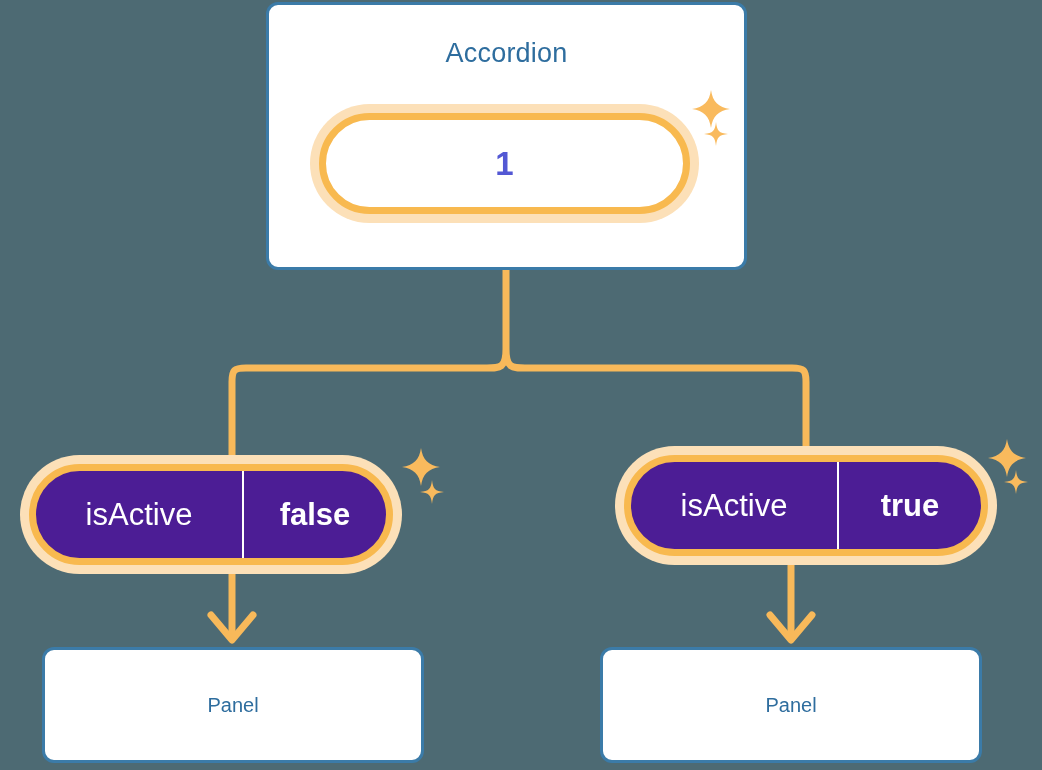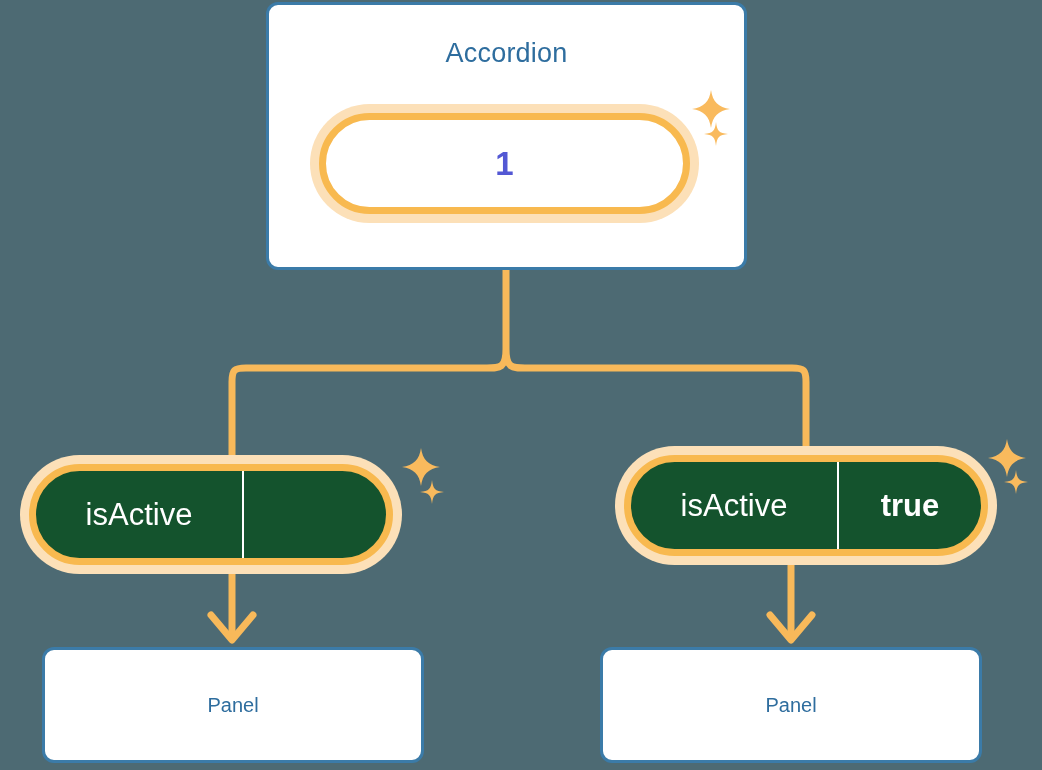--- a/index.html
+++ b/index.html
@@ -133,21 +133,21 @@
     font-size: 33px;
   }
 
   
   .pill-purple {
     top: 464px;
     width: 364px;
     height: 101px;
   }
   .pill-purple .pill-inner {
-    background: #14532d;
+    background: #4c1d95;
   }
   .pill-purple .pill-key {
     width: 208px;
     color: #ffffff;
     font-size: 31px;
     border-right: 2px solid #ffffff;
   }
   .pill-purple .pill-val {
     flex: 1;
     color: #ffffff;
@@ -209,20 +209,21 @@
   </div>
   <div class="star" style="left:702px; top:120px;">
     <svg width="28" height="28" viewBox="0 0 28 28">
       <path d="M14 2 C15 11 17 13 26 14 C17 15 15 17 14 26 C13 17 11 15 2 14 C11 13 13 11 14 2 Z" fill="#f9ba5d"></path>
     </svg>
   </div>
 
   <div class="pill pill-purple" id="pill-is-active-left">
     <div class="pill-inner">
       <div class="pill-key">isActive</div>
+      <div class="pill-val">false</div>
     </div>
   </div>
 
   <div class="star" style="left:400px; top:446px;">
     <svg width="42" height="42" viewBox="0 0 42 42">
       <path d="M21 2 C22.6 13.6 28.4 19.4 40 21 C28.4 22.6 22.6 28.4 21 40 C19.4 28.4 13.6 22.6 2 21 C13.6 19.4 19.4 13.6 21 2 Z" fill="#f9ba5d"></path>
     </svg>
   </div>
   <div class="star" style="left:418px; top:478px;">
     <svg width="28" height="28" viewBox="0 0 28 28">

